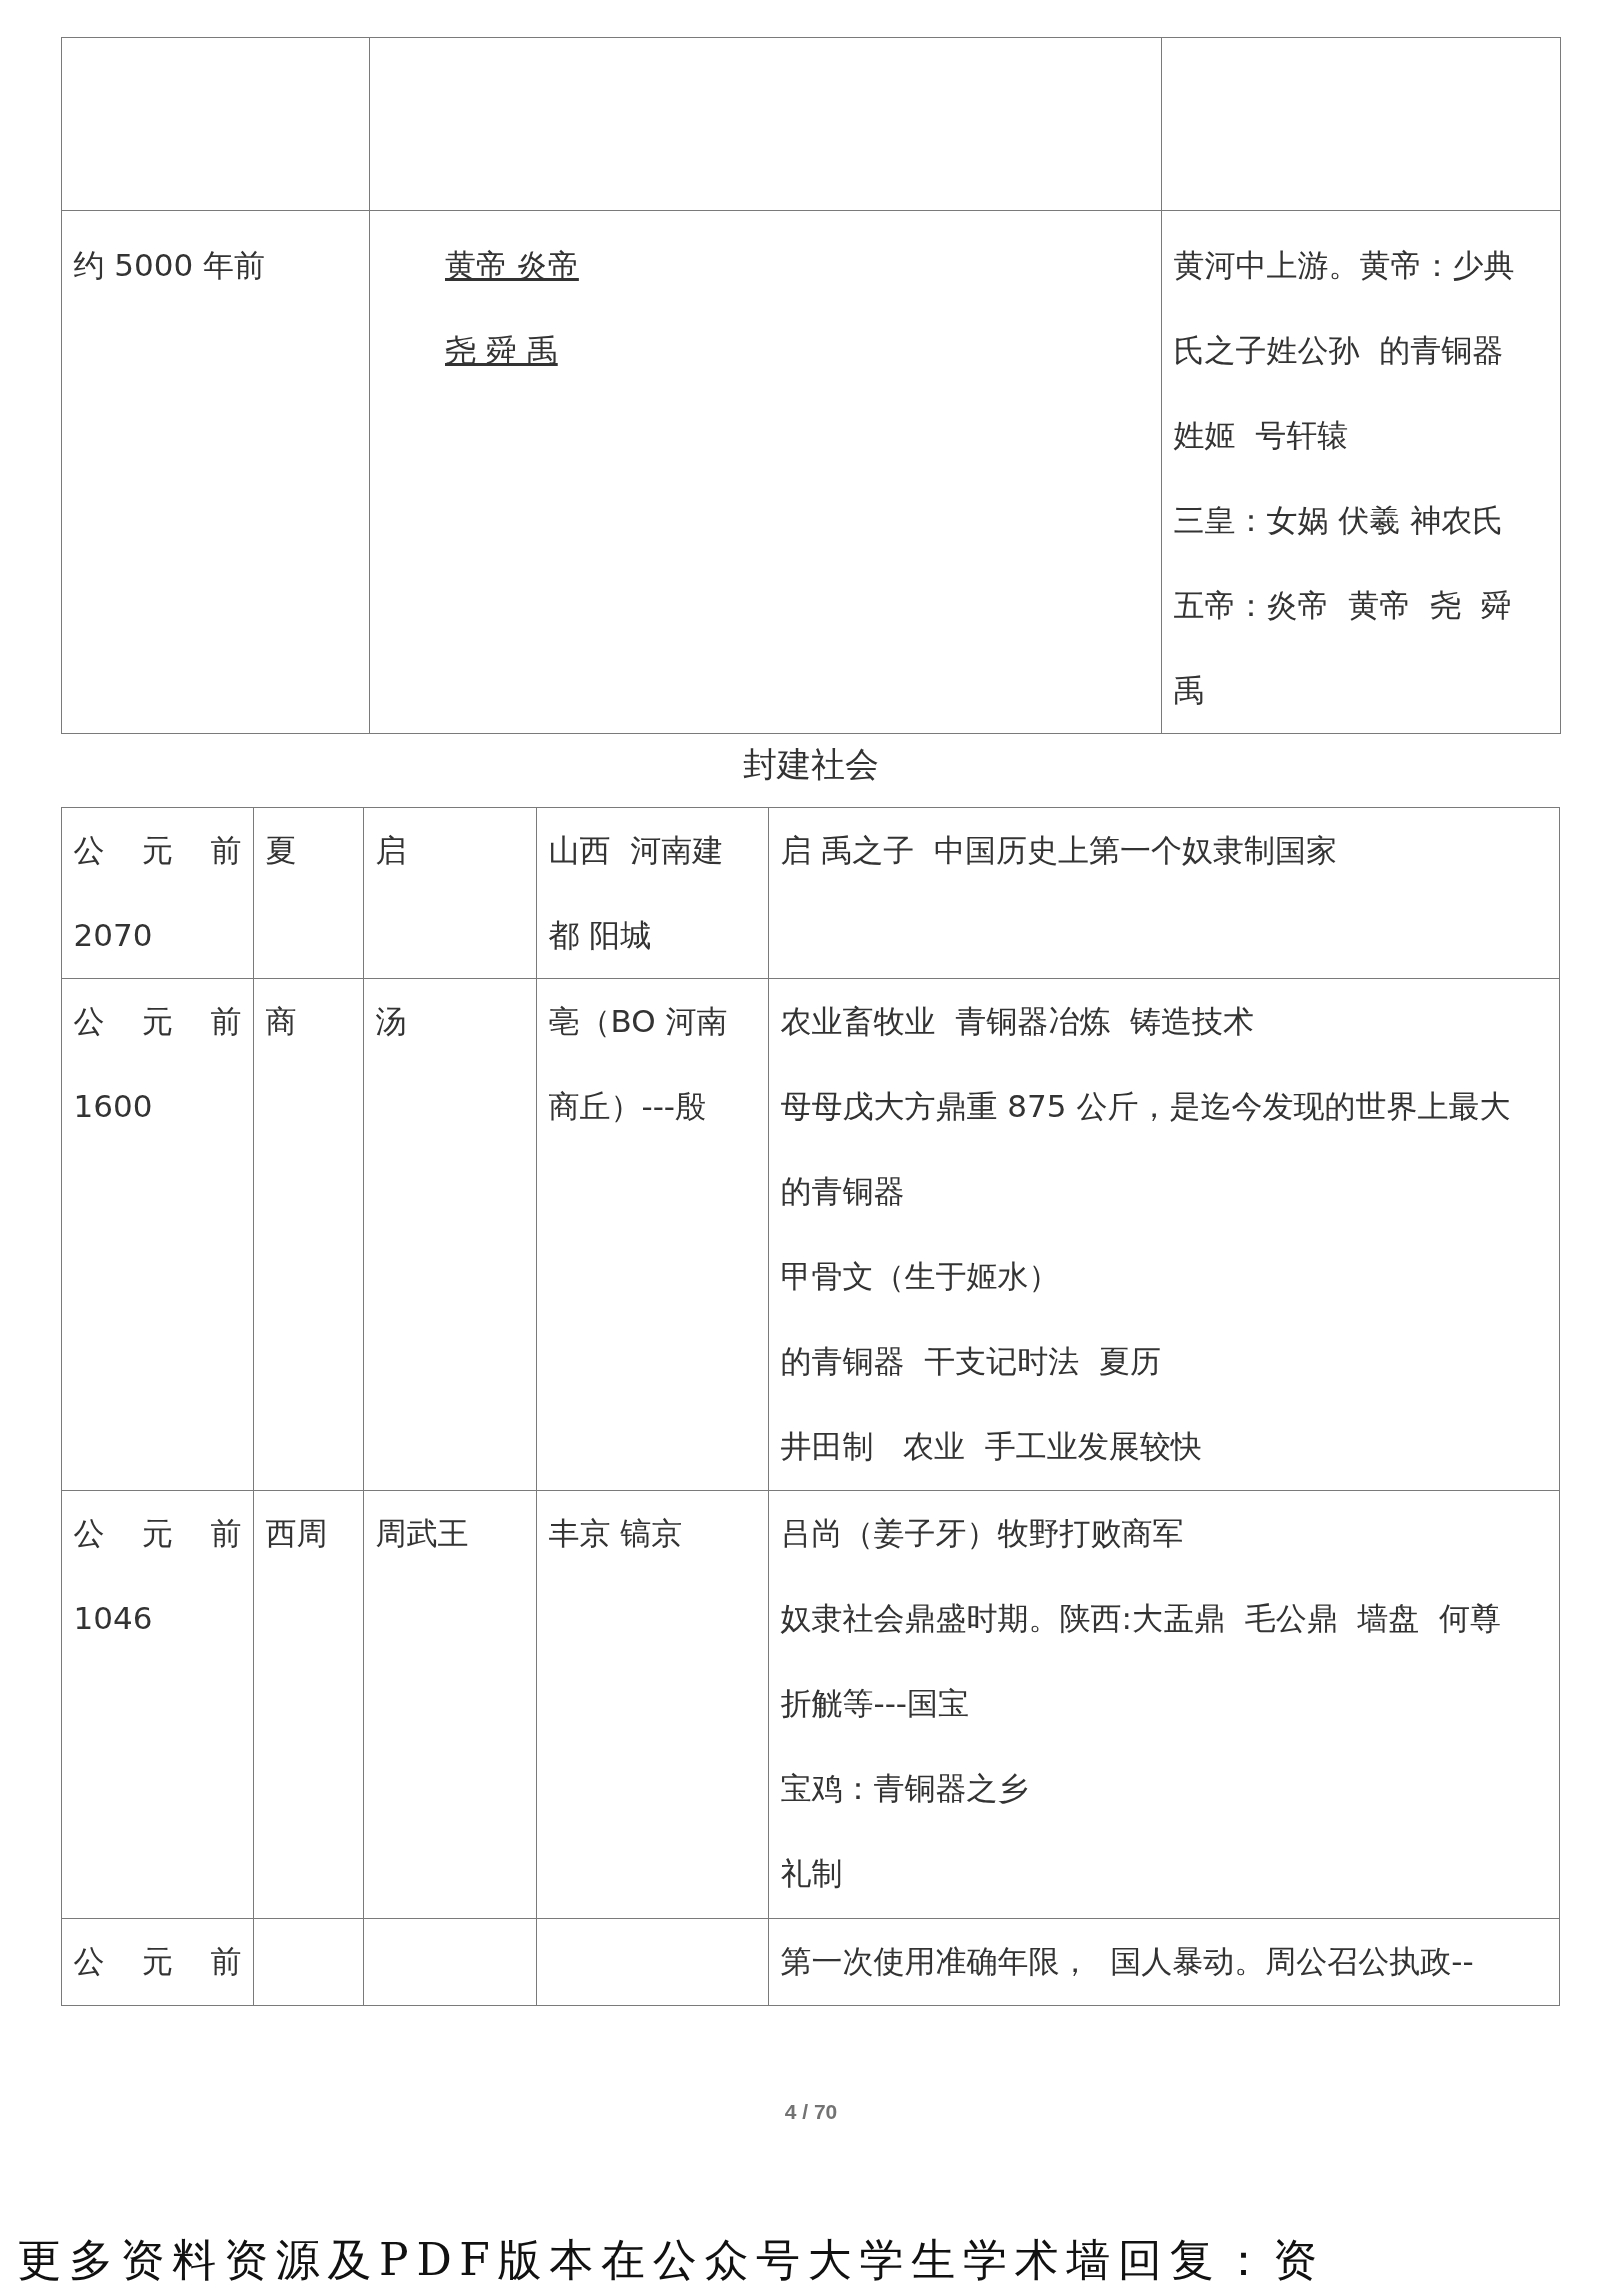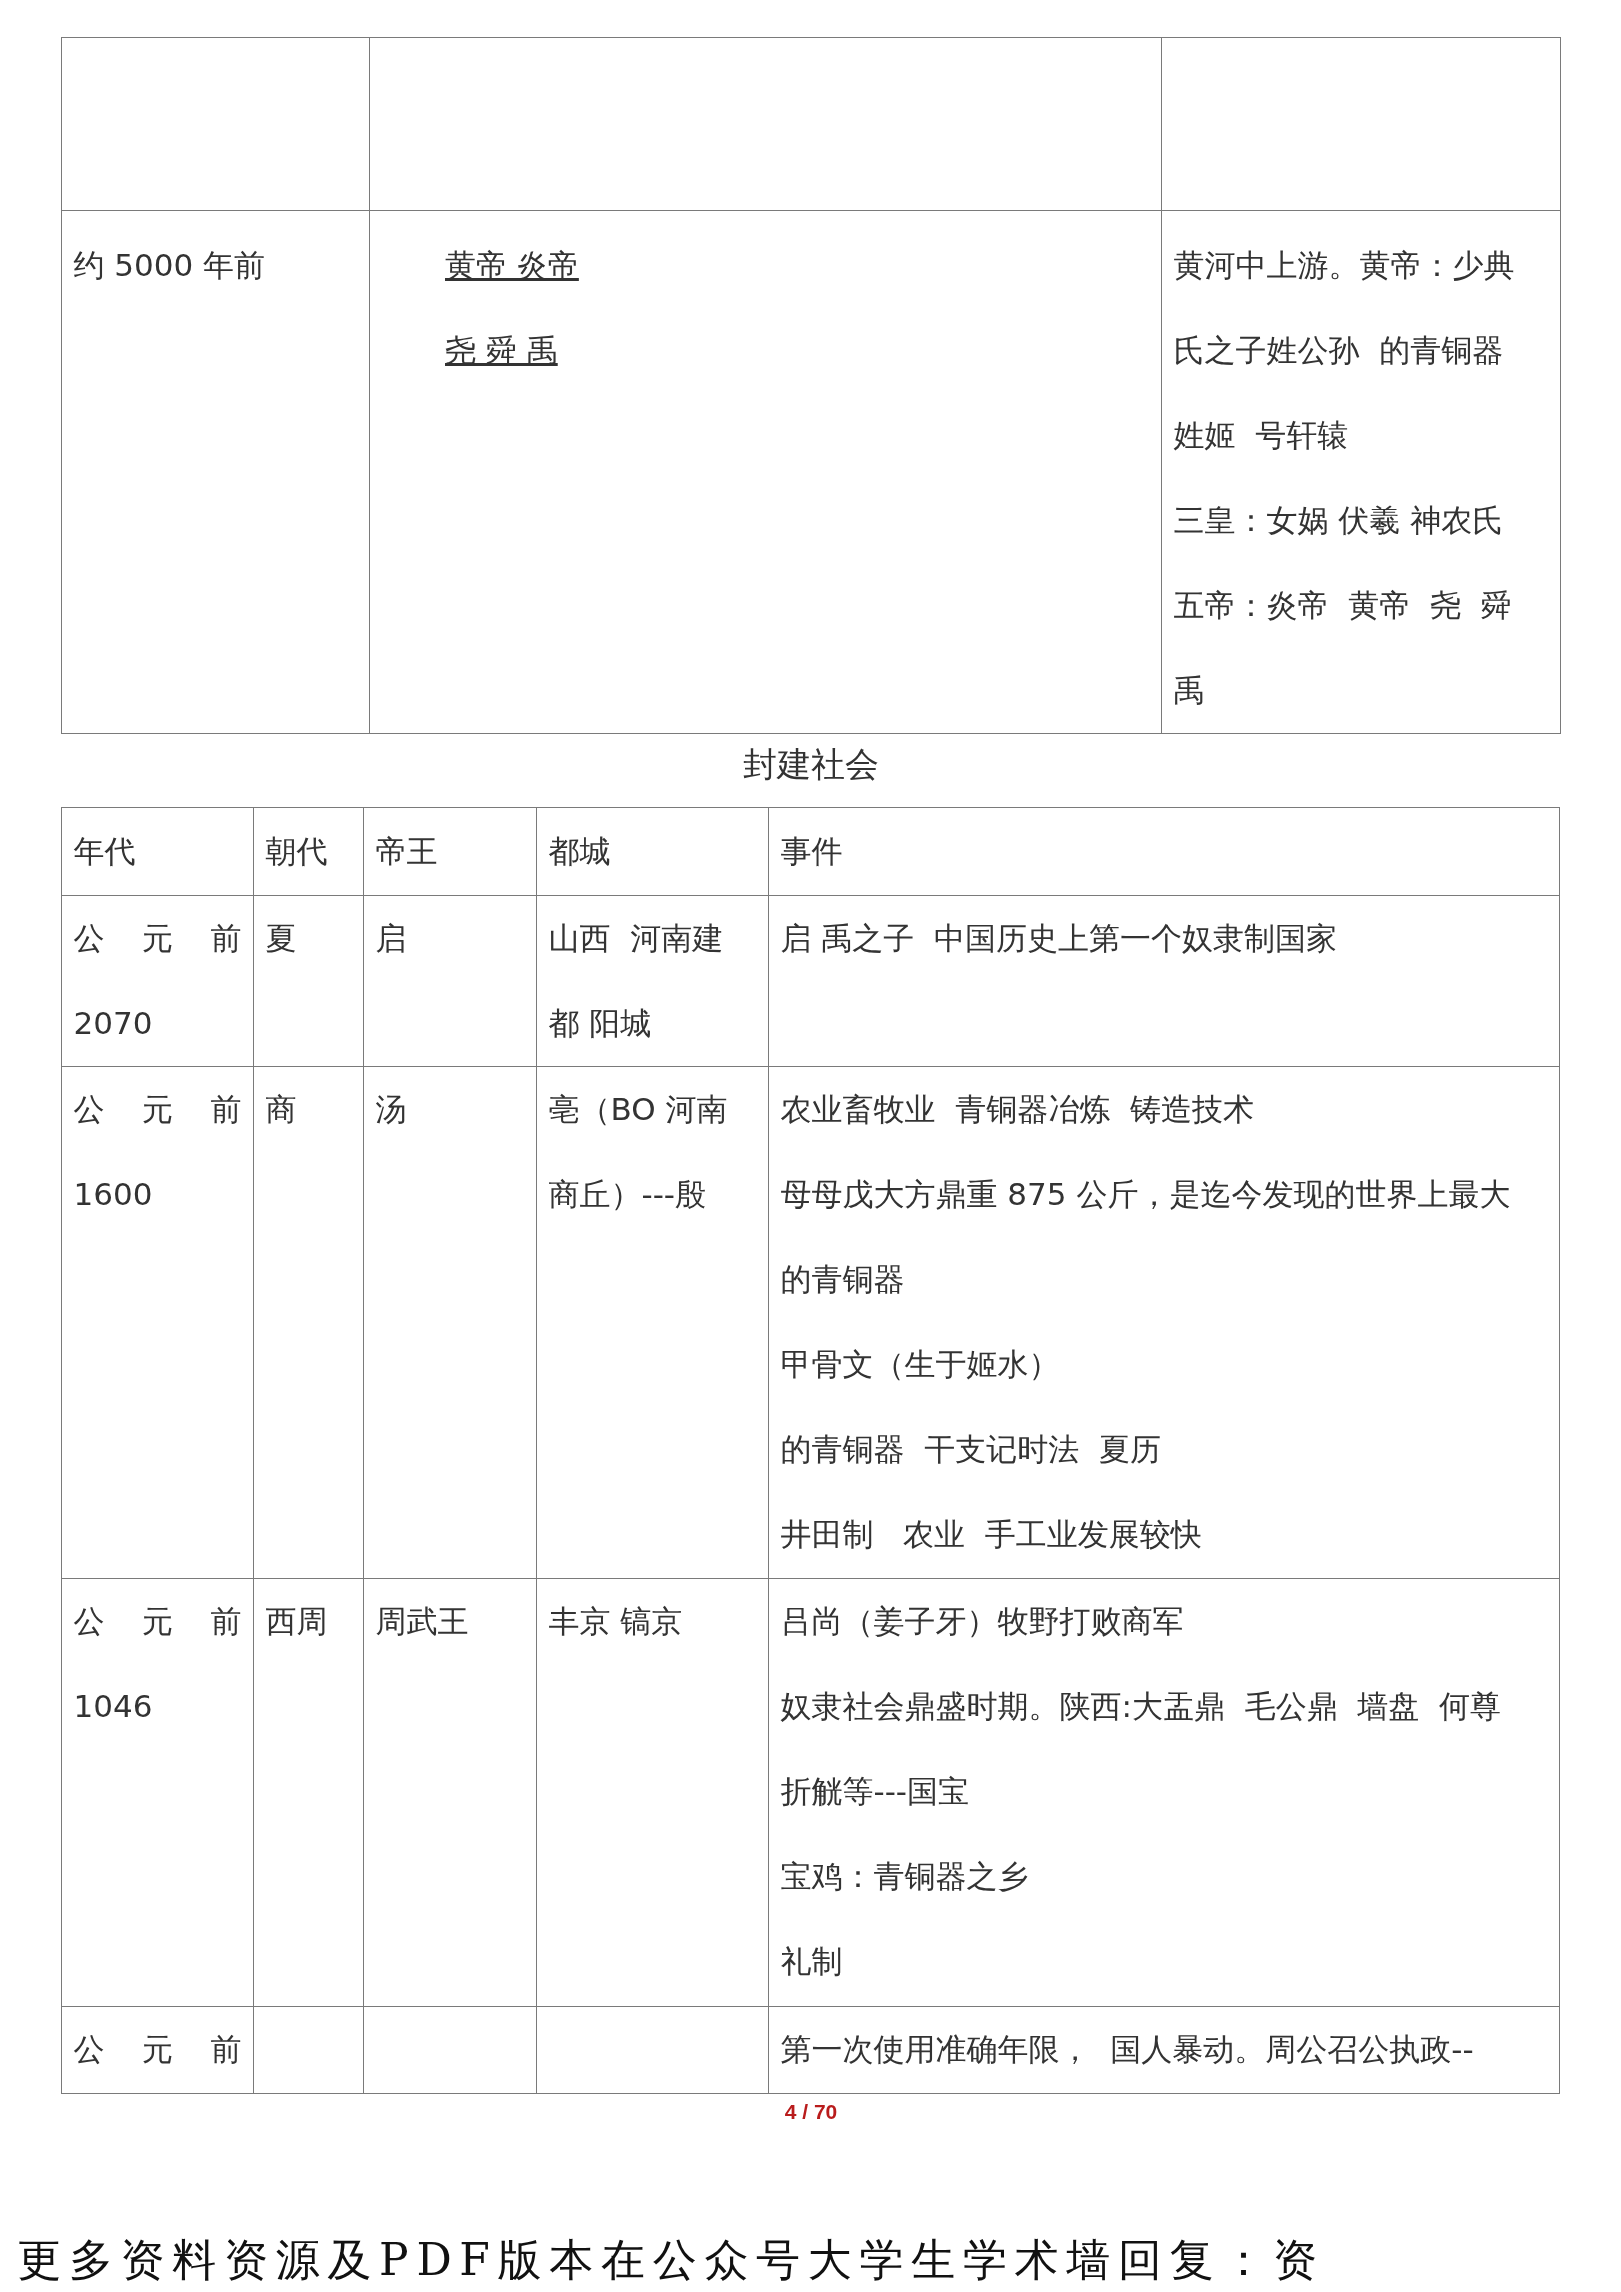--- a/index.html
+++ b/index.html
@@ -36,21 +36,21 @@
   #t2 col.k3 { width: 173px; }
   #t2 col.k4 { width: 232px; }
   #t2 col.k5 { width: 791px; }
   #t2 tr.h td { height: 87px; line-height: 87px; }
   #t2 tr.xia td { height: 170px; }
   #t2 tr.shang td { height: 511px; }
   #t2 tr.xizhou td { height: 427px; }
   #t2 tr.last td { height: 86px; }
   #page-num {
     position: absolute; left: 0; width: 1622px; top: 2100px;
-    text-align: center; font-size: 21px; font-weight: bold; color: #b91c1c;
+    text-align: center; font-size: 21px; font-weight: bold; color: #737373;
     font-family: "Liberation Sans", sans-serif;
   }
   #footer-note {
     position: absolute; left: 0; width: 1342px; top: 2231px;
     text-align: center; font-size: 44px; letter-spacing: 7.7px; color: #111;
     font-family: "DejaVu Serif", "Liberation Serif", serif;
   }
 </style>
 </head>
 <body>
@@ -91,27 +91,20 @@
 
 <table id="t2">
   <colgroup>
       <col class="k1">
       <col class="k2">
       <col class="k3">
       <col class="k4">
       <col class="k5">
     </colgroup>
   <tbody>
-      <tr class="h">
-    <td>年代</td>
-    <td>朝代</td>
-    <td>帝王</td>
-    <td>都城</td>
-    <td>事件</td>
-  </tr>
 
   <tr class="xia">
     <td>
       <span class="justify">公 元 前</span>
       <span class="line">2070</span>
     </td>
     <td>夏</td>
     <td>启</td>
     <td>
       <span class="line">山西  河南建</span>

